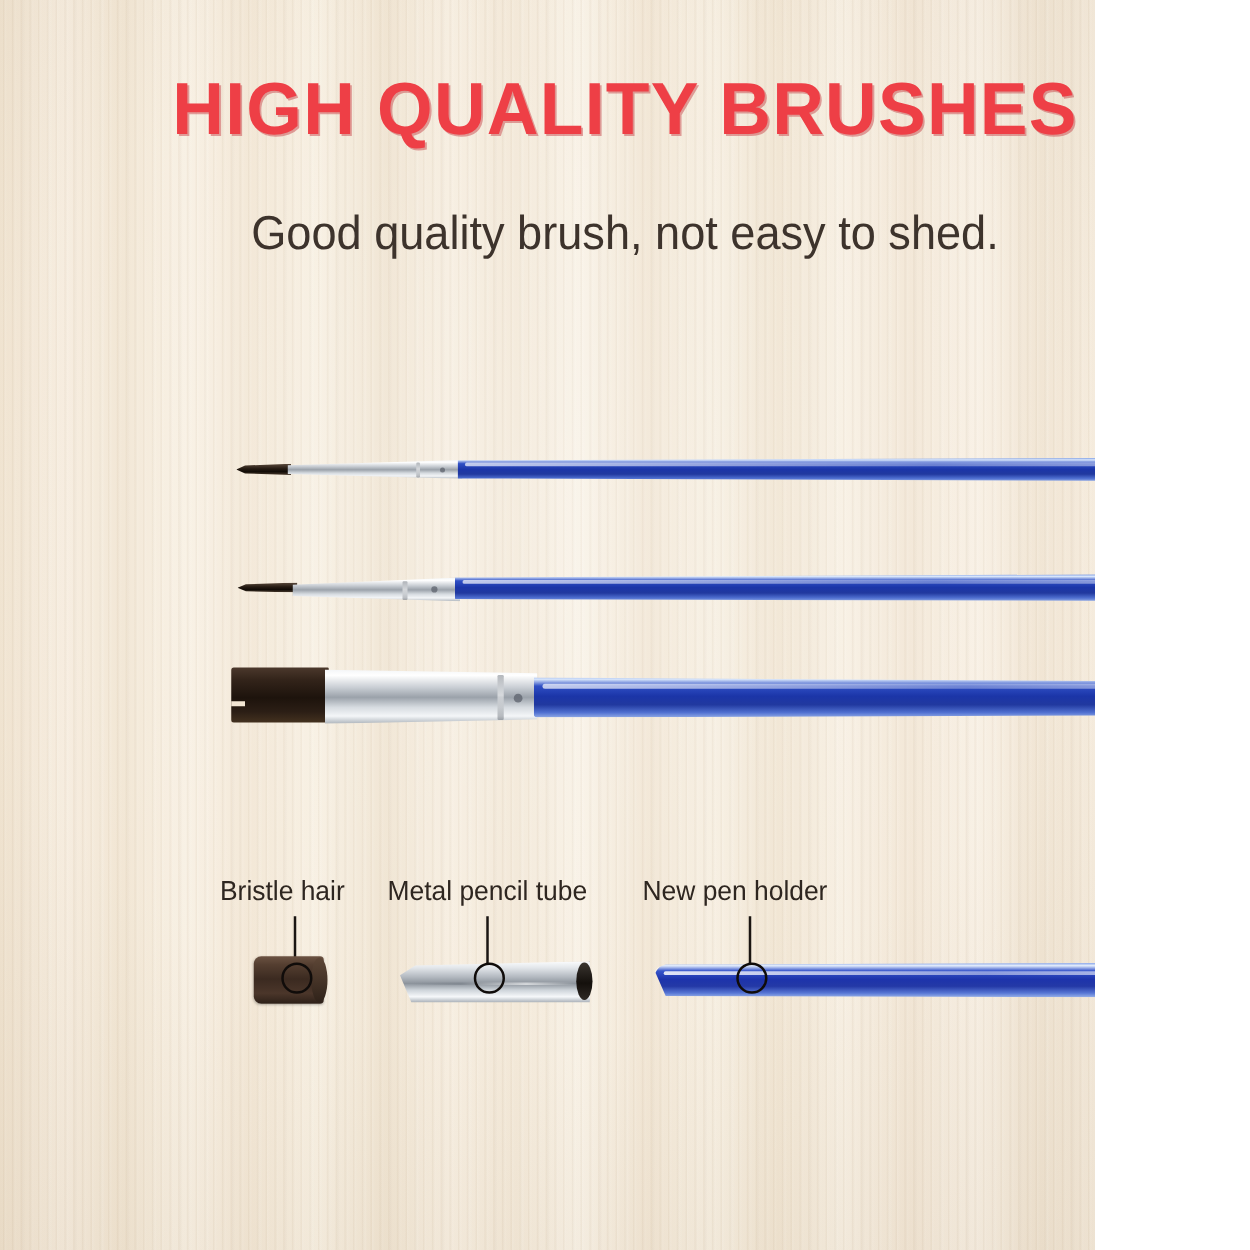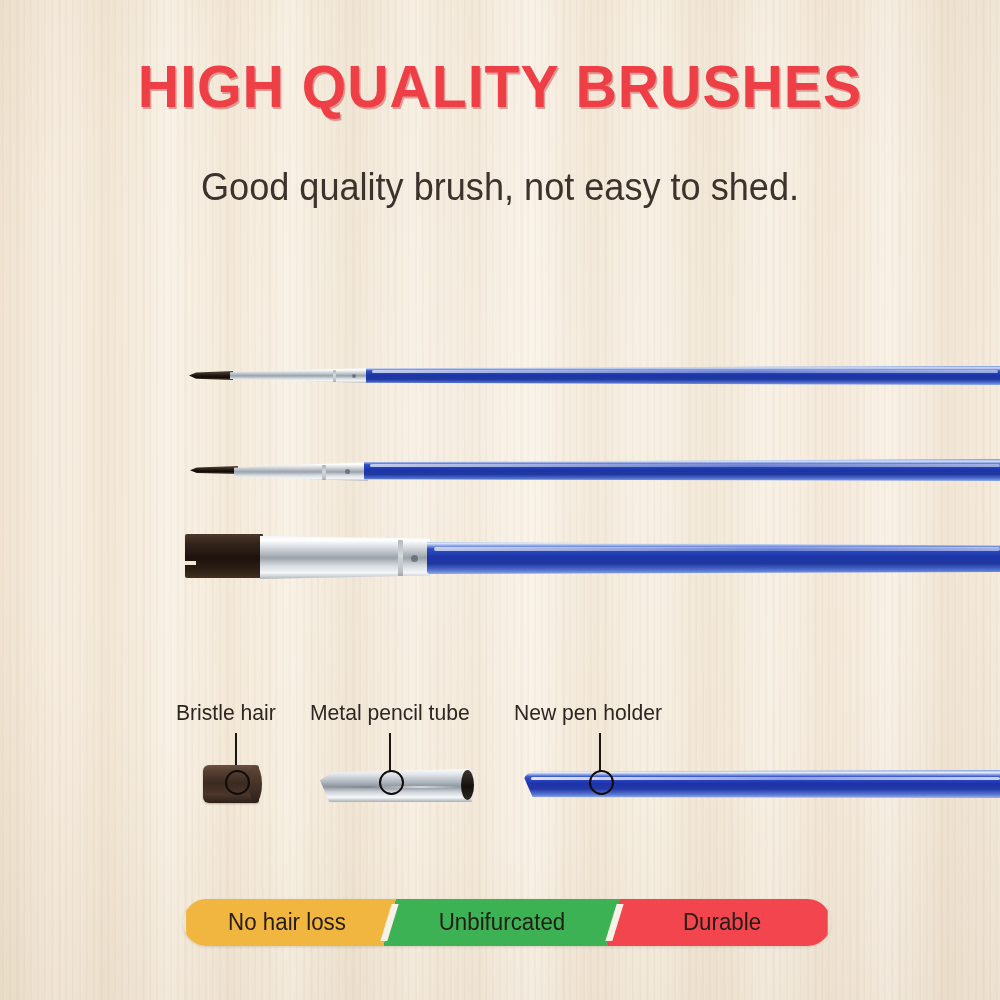--- a/index.html
+++ b/index.html
@@ -2,21 +2,21 @@
 <html><head>
 <meta charset="utf-8">
 <style>
   html, body {
     margin: 0;
     padding: 0;
     background: #ffffff;
   }
   #stage {
     position: relative;
-    width: 1000px;
+    width: 876px;
     height: 1000px;
     overflow: hidden;
     background-color: #f3e8d7;
     font-family: "Liberation Sans", sans-serif;
   }
   
   .bg-base {
     position: absolute;
     inset: 0;
     background:
@@ -354,29 +354,14 @@
   <div class="metal-mouth" style="left:461px; top:770px; width:13px; height:30px;"></div>
 
   <div class="rod" style="left:523px; top:770px; width:477px; height:28px;
               clip-path: polygon(0% 18%, 2% 6%, 100% 0%, 100% 100%, 2% 96%);"></div>
   <div class="rod-shine" style="left:531px; top:777px; width:469px;"></div>
 
   <div class="marker" style="left:225px; top:770px;"></div>
   <div class="marker" style="left:379px; top:770px;"></div>
   <div class="marker" style="left:589px; top:770px;"></div>
 
-  <div class="pill">
-    <div class="pill-seg seg-a" style="background:#f0b63f;">
-      <span>No hair loss</span>
-    </div>
-    <div class="pill-seg seg-b" style="background:#3cb255;">
-      <span>Unbifurcated</span>
-    </div>
-    <div class="pill-seg seg-c" style="background:#f2454e;">
-      <span>Durable</span>
-    </div>
-    <div class="seg-edge" style="left:200px; background:linear-gradient(105deg, #f0b63f 0 46%, #3cb255 46% 100%);"></div>
-    <div class="seg-edge" style="left:424px; background:linear-gradient(105deg, #3cb255 0 46%, #f2454e 46% 100%);"></div>
-    <div class="slash slash-1"></div>
-    <div class="slash slash-2"></div>
-  </div>
 
 </div>
 
 </body></html>

